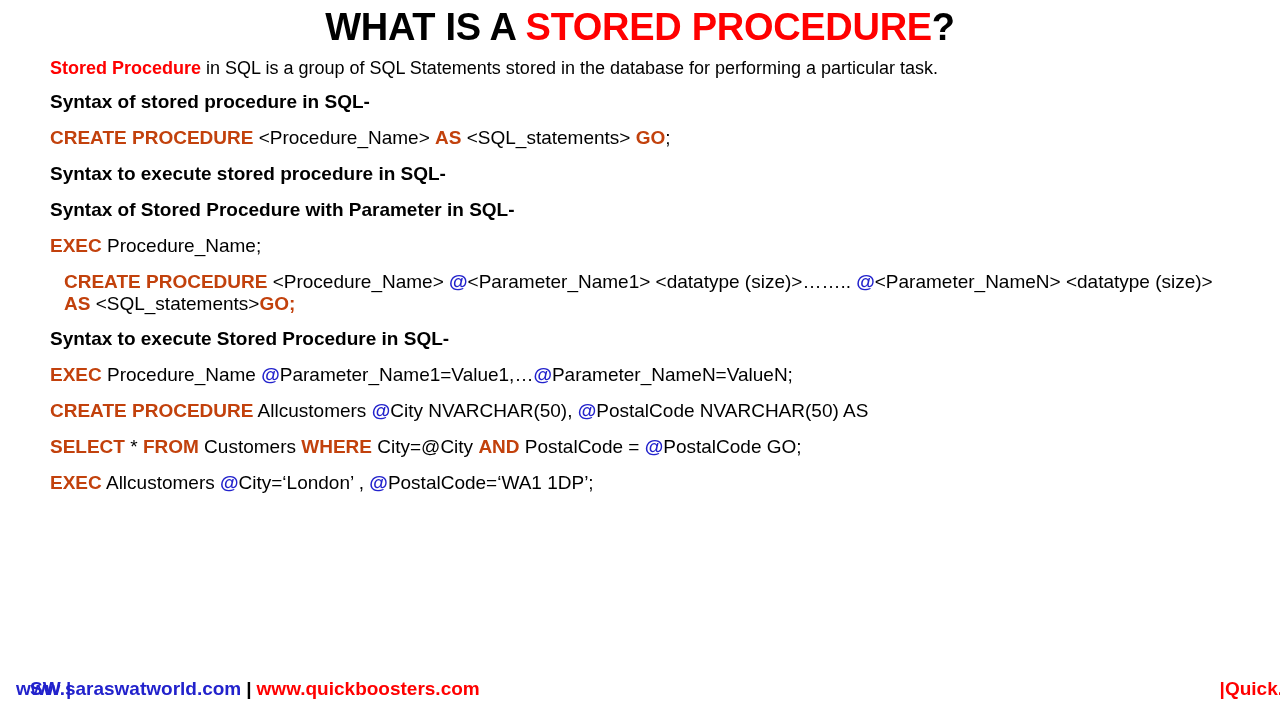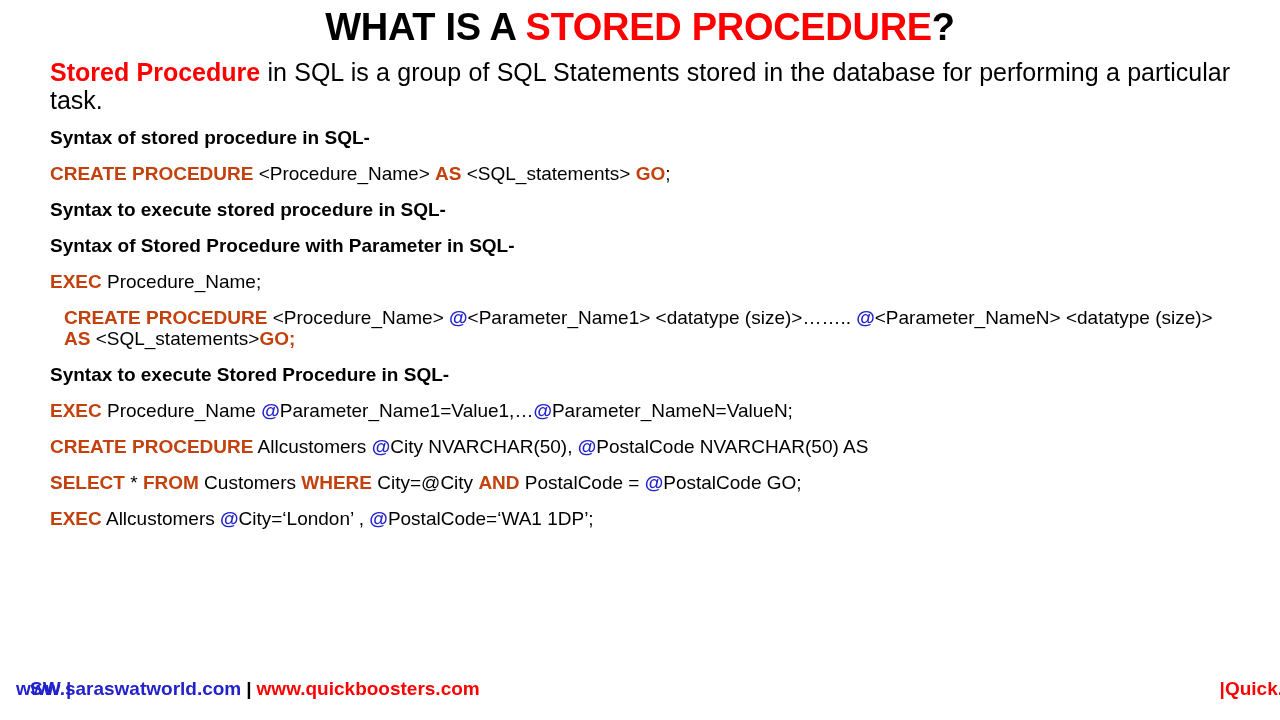--- a/index.html
+++ b/index.html
@@ -38,21 +38,21 @@
 
   
   .body {
     position: absolute;
     left: 50px;
     right: 50px;
     top: 58px;
   }
 
   .para {
-    font-size: 25px;
+    font-size: 18px;
     line-height: 1.12;
     text-align: justify;
     text-justify: inter-word;
     margin: 0 0 6px 0;
     color: #000000;
   }
   .para .redb { color: #FF0000; font-weight: bold; }
 
   .line {
     font-size: 19px;

